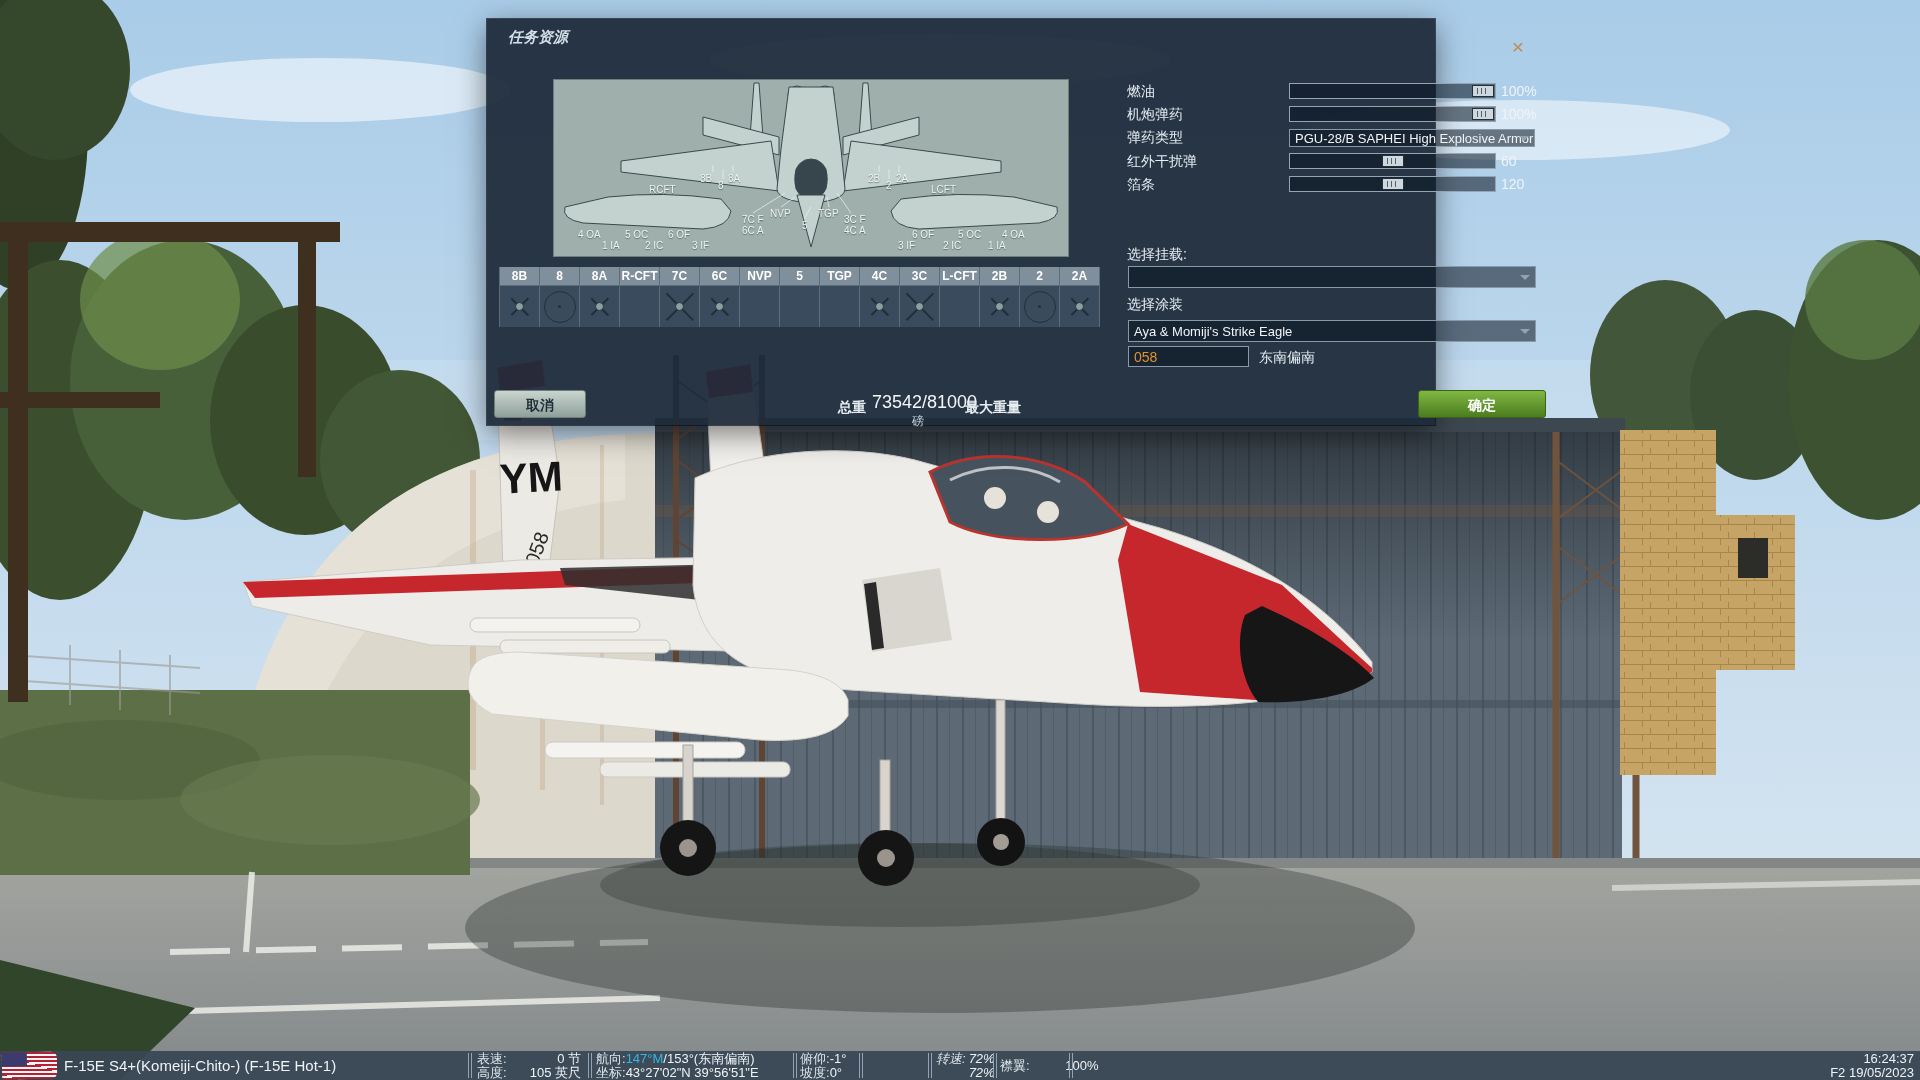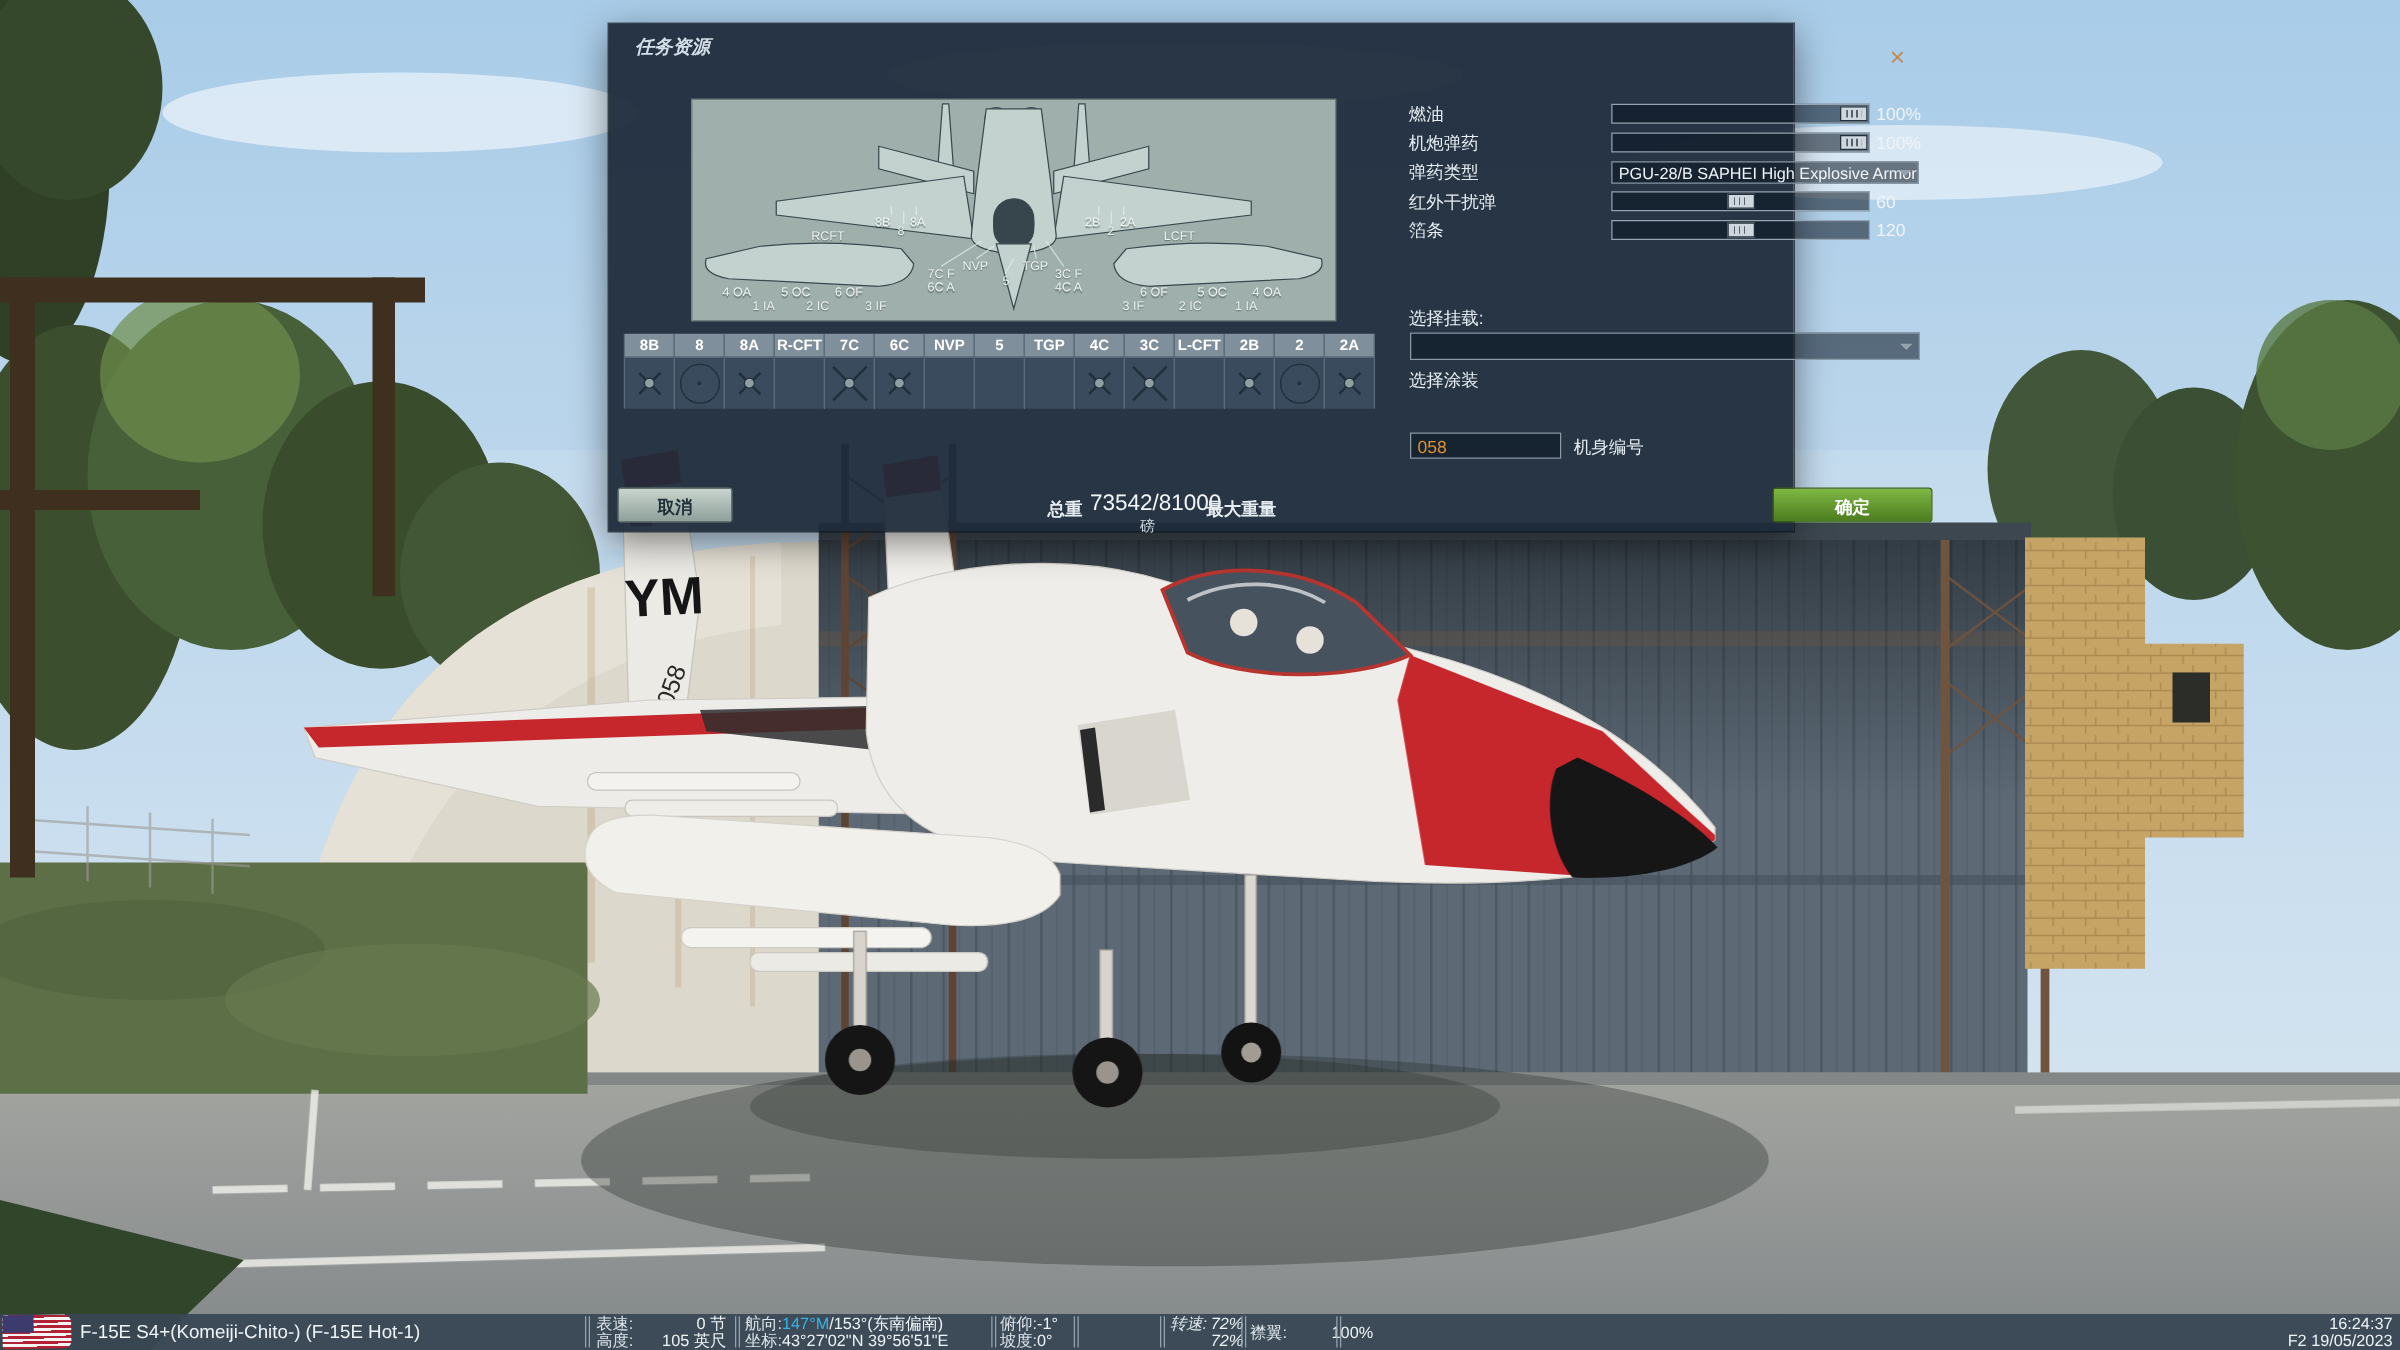--- a/index.html
+++ b/index.html
@@ -456,23 +456,24 @@
     <div class="f-label" style="top:157px">箔条</div>
     <div class="slider" style="top:157px">
         <div class="handle center"></div>
       </div>
     <div class="f-value" style="top:157px">120</div>
 
     <div class="f-label" style="top:227px">选择挂载:</div>
     <div class="dropdown dd-loadout"><span></span><span class="arr"></span></div>
 
     <div class="f-label" style="top:277px">选择涂装</div>
+    <div class="dropdown dd-livery"><span>Aya &amp; Momiji's Strike Eagle</span><span class="arr"></span></div>
 
     <input class="tail-input" value="058" style="">
-    <div class="tail-label">机身编号</div>
+    <div class="tail-label">东南偏南</div>
 
     <div class="btn btn-cancel">取消</div>
     <div class="ft-label" style="left:351px">总重</div>
     <div class="ft-total-num">73542/81000</div>
     <div class="ft-unit">磅</div>
     <div class="ft-label" style="left:478px">最大重量</div>
     <div class="btn btn-ok">确定</div>
   </div>
 
   <div class="statusbar">

